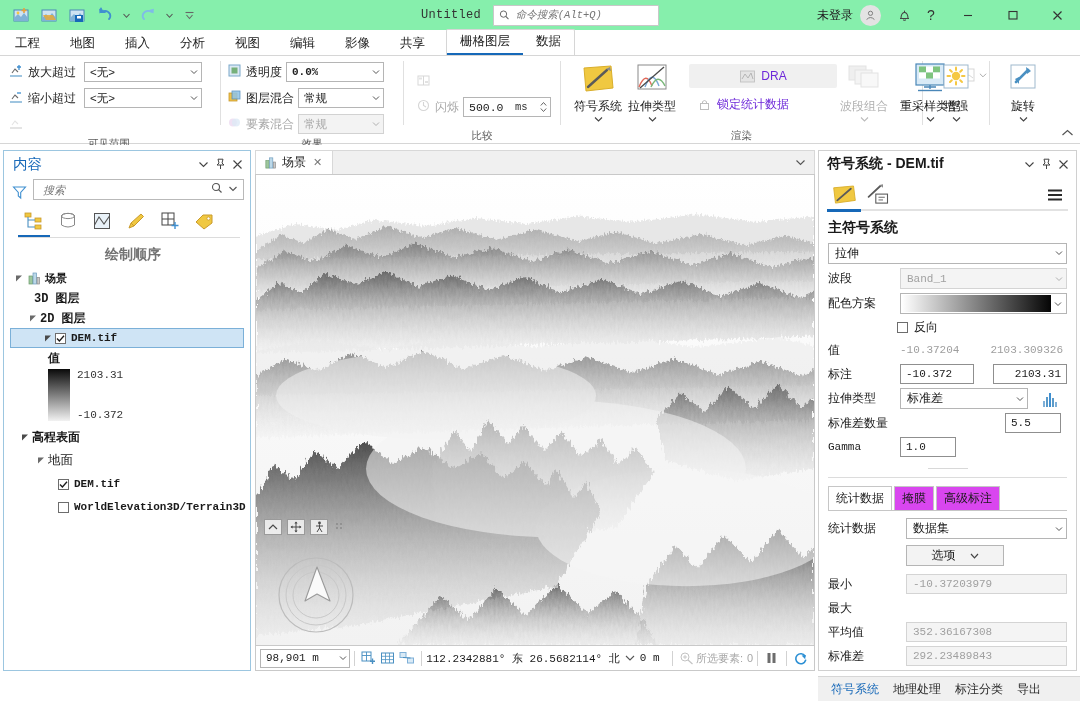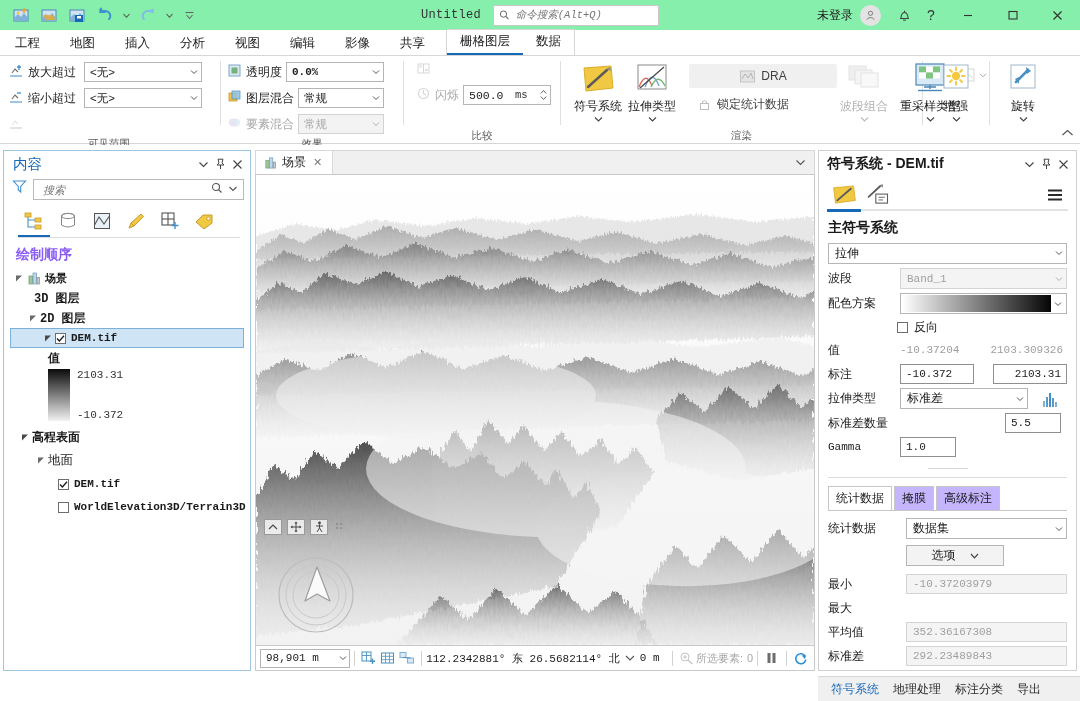--- a/index.html
+++ b/index.html
@@ -118,21 +118,21 @@
   .bigbtn {
     width:auto; min-width:54px; padding:0 4px; display:flex; flex-direction:column;
     align-items:center; cursor:pointer; border-radius:2px;
   }
   .bigbtn .bb-ico { height:36px; display:flex; align-items:flex-end; justify-content:center; }
   .bigbtn .bb-lbl { font-size:12px; color:#1b1b1b; margin-top:2px; white-space:nowrap; }
   .bigbtn .bb-lbl.dim { color:#b0b0b0; }
   .bigbtn .bb-caret { height:9px; display:flex; align-items:center; justify-content:center; }
   .medbtn {
     display:flex; align-items:center; gap:5px; height:24px; padding:0 8px;
-    background:#f0f0f0; border-radius:2px; color:#404040; font-size:12px;
+    background:#f0f0f0; border-radius:2px; color:#6d28d9; font-size:12px;
   }
   .ribbon-collapse {
     position:absolute; right:6px; bottom:2px; cursor:pointer; color:#555;
   }
 
   
   .main { position:absolute; left:0; top:145px; width:1080px; height:531px; background:#fff; }
 
   
   .leftpanel {
@@ -140,21 +140,21 @@
     border:1px solid #9cc6e0; background:#fff; display:flex; flex-direction:column;
   }
   .panel-head {
     height:26px; display:flex; align-items:center; padding:0 4px 0 9px;
     flex-shrink:0;
   }
   .panel-title { font-size:14.5px; color:#1668b8; flex:1; }
   .panel-title.dark { color:#1a1a1a; font-weight:bold; font-size:14px; }
   .ph-btn { width:17px; height:18px; display:flex; align-items:center; justify-content:center; cursor:pointer; color:#444; }
 
-  .search-row { display:flex; align-items:flex-start; padding:2px 6px 4px 6px; gap:5px; flex-shrink:0; }
+  .search-row { display:flex; align-items:flex-end; padding:2px 6px 4px 6px; gap:5px; flex-shrink:0; }
   .filter-ico { width:18px; display:flex; align-items:center; justify-content:center; cursor:pointer; }
   .search-field {
     flex:1; height:21px; border:1px solid #b9b9b9; background:#fff;
     display:flex; align-items:center; padding:0 3px 0 7px;
   }
   .search-field input {
     flex:1; border:0; outline:0; font-size:11px; font-style:italic; color:#9a9a9a;
     background:transparent; font-family:"Liberation Sans",sans-serif;
   }
   .tool-strip {
@@ -163,21 +163,21 @@
   }
   .tool-strip .tsbtn {
     width:32px; height:28px; display:flex; align-items:center; justify-content:center; cursor:pointer;
   }
   .ts-underline {
     position:absolute; left:14px; bottom:-2px; width:32px; height:2.5px; background:#1668b8;
   }
   .ts-rule { height:1px; background:#dcdcdc; margin:2px 10px 0 14px; flex-shrink:0; }
 
   .toc { flex:1; overflow:hidden; padding:6px 0 0 0; }
-  .toc-title { font-size:14px; font-weight:bold; color:#8b5cf6; padding:2px 0 4px 12px; }
+  .toc-title { font-size:14px; font-weight:bold; color:#737373; padding:2px 0 4px 12px;text-align:center; }
   .toc-row {
     display:flex; align-items:center; height:20px; font-size:12px; color:#1a1a1a;
     white-space:nowrap; cursor:pointer;
   }
   .toc-row.selected { background:#cfe4f5; border:1px solid #7bb0d8; height:20px; margin-right:6px; }
   .toc-arrow { width:14px; display:flex; align-items:center; justify-content:center; color:#555; }
   .chk {
     width:11px; height:11px; border:1px solid #6d6d6d; background:#fff; margin-right:5px;
     display:flex; align-items:center; justify-content:center; flex-shrink:0; cursor:pointer;
   }
@@ -273,21 +273,21 @@
     color:#1a1a1a;
   }
   .hist-ico { width:20px; height:20px; display:flex; align-items:center; justify-content:center; cursor:pointer; }
   .grip { height:9px; display:flex; align-items:center; justify-content:center; margin-top:5px; }
   .grip-line { width:40px; height:1px; background:#d8d8d8; position:relative; }
   .sect-divider { height:1px; background:#dcdcdc; margin:4px 9px; }
 
   .sub-tabs { display:flex; align-items:flex-end; padding:4px 9px 0 9px; gap:2px; flex-shrink:0; }
   .sub-tab {
     padding:3px 7px; font-size:12px; border:1px solid #c6c6c6; border-bottom:0;
-    background:#c4b5fd; cursor:pointer;
+    background:#d946ef; cursor:pointer;
   }
   .sub-tab.active { background:#fff; border-bottom:1px solid #fff; margin-bottom:-1px; }
   .sub-tab-rule { height:1px; background:#c6c6c6; margin:0 9px; flex-shrink:0; }
 
   .btn-sel {
     width:98px; height:21px; border:1px solid #b5b5b5; background:#f3f3f3;
     display:flex; align-items:center; justify-content:center; gap:14px; font-size:12px; cursor:pointer;
   }
 
   
@@ -523,21 +523,21 @@
               </svg>
           </div>
         </div>
       </div>
       <div class="rgroup-label">效果</div>
     </div>
 
     <div class="rsep"></div>
 
     <div class="rgroup" style="width:152px">
-      <div class="rgroup-body" style="flex-direction:column; padding-left:10px; gap:3px;">
+      <div class="rgroup-body" style="flex-direction:column; padding-left:10px; gap:3px;margin-top:12px;">
         <div class="row-item" style="height:20px">
           <span>
             <svg width="15" height="15" viewBox="0 0 15 15" opacity=".33">
               <rect x="2" y="3" width="11" height="9" stroke="#888" stroke-width="1" fill="none"></rect>
               <path d="M7.5 3 L7.5 12" stroke="#888" stroke-width="1"></path>
               <rect x="3" y="4.5" width="3" height="2" fill="#aaa"></rect>
               <rect x="9" y="8" width="3" height="2" fill="#aaa"></rect>
             </svg>
           </span>
         </div>

